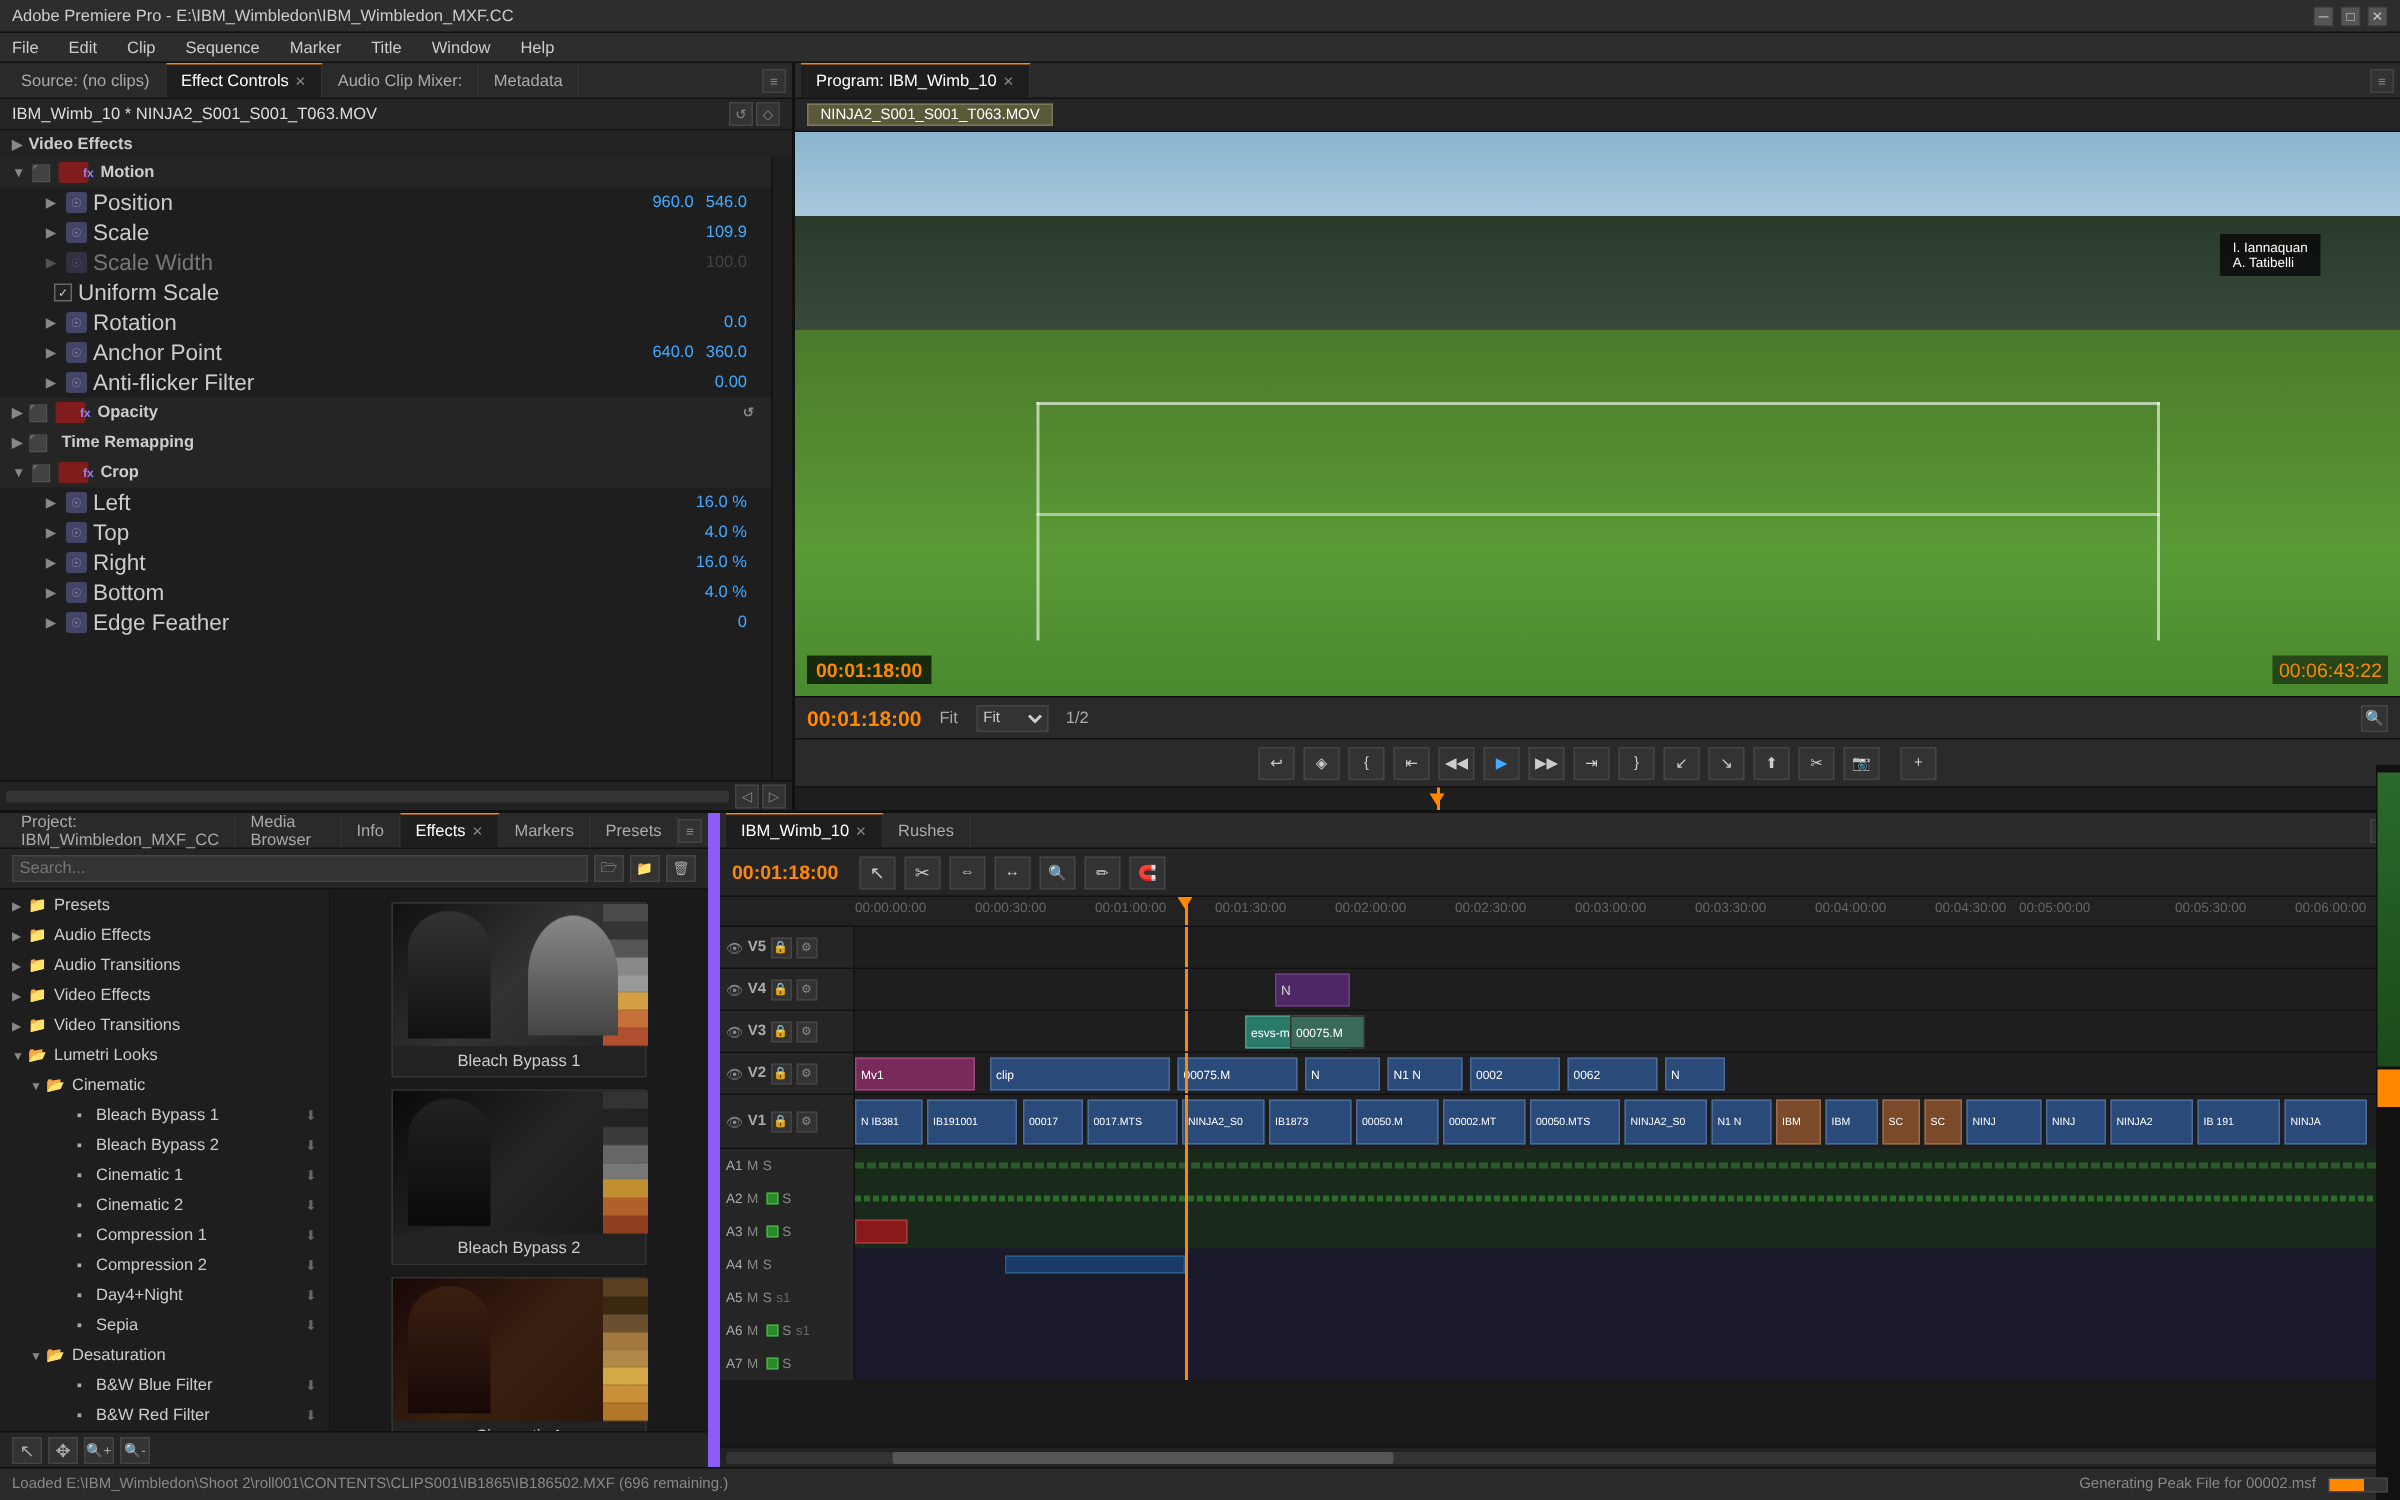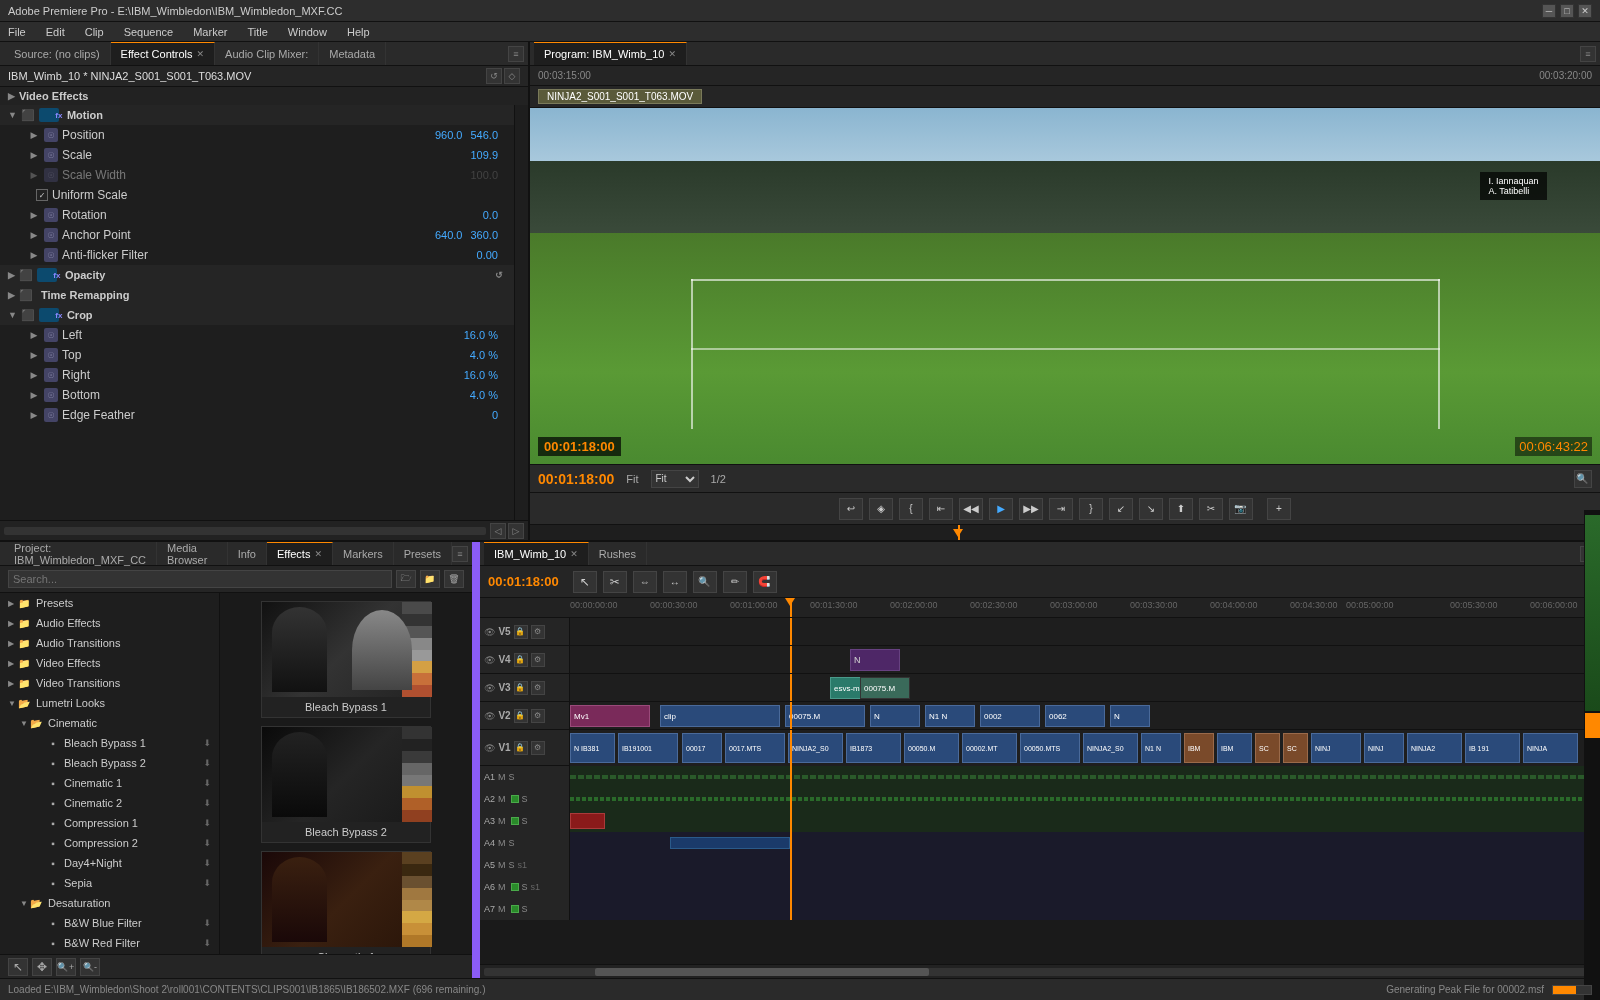--- a/index.html
+++ b/index.html
@@ -143,31 +143,31 @@
       margin-right: 4px;
       background: #555;
       border-radius: 2px;
       font-size: 8px;
       display: flex;
       align-items: center;
       justify-content: center;
       color: #aaa;
     }
     .effect-icon.fx {
-      background: #0c4a6e;
+      background: #7f1d1d;
       color: #88f;
       padding-left: 20px;
     }
     .effect-icon.folder {
       background: transparent;
       color: #fa0;
     }
     .effect-name {
       flex: 1;
-      font-size: 12px;
+      font-size: 15px;
       color: #ccc;
     }
     .effect-value {
       font-size: 11px;
       color: #4af;
       margin-right: 8px;
     }
     .effect-section-header {
       display: flex;
       align-items: center;
@@ -848,24 +848,20 @@
       <div class="monitor-tabs">
         <div class="panel-tab active">
           <span>Program: IBM_Wimb_10</span>
           <span class="panel-tab-close">✕</span>
         </div>
         <div style="margin-left:auto; display:flex; gap:2px; align-items:center;">
           <div class="panel-ctrl">≡</div>
         </div>
       </div>
 
-      <div style="background:#252525; height:20px; display:flex; align-items:center; padding:0 8px; border-bottom:1px solid #111; font-size:10px; color:#888;">
-        <span>00:03:15:00</span>
-        <span style="margin-left:auto;">00:03:20:00</span>
-      </div>
 
       <div style="background:#252525; height:22px; display:flex; align-items:center; padding:0 8px; border-bottom:1px solid #111;">
         <div style="background:#5a5a3a; padding:1px 8px; font-size:10px; color:#fff; border:1px solid #7a7a5a;">
           <span>NINJA2_S001_S001_T063.MOV</span>
         </div>
       </div>
 
       <div class="video-frame">
 
         <div style="width:100%; height:100%; position:relative; background: #1a1a1a;">

